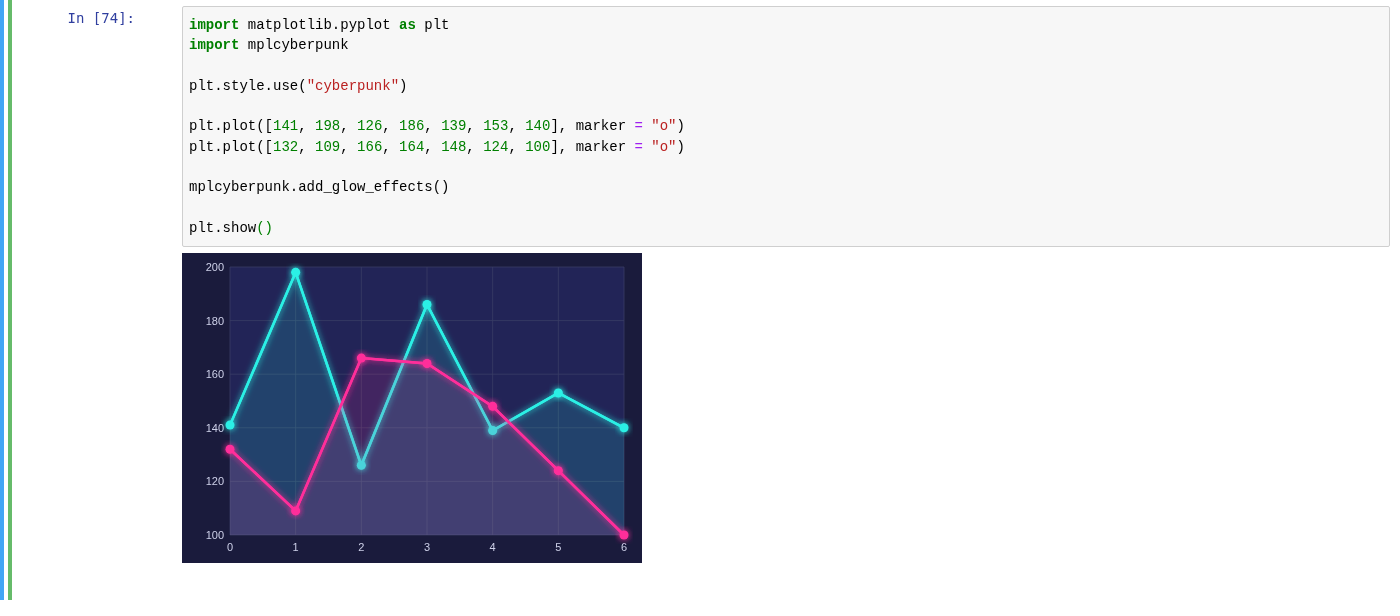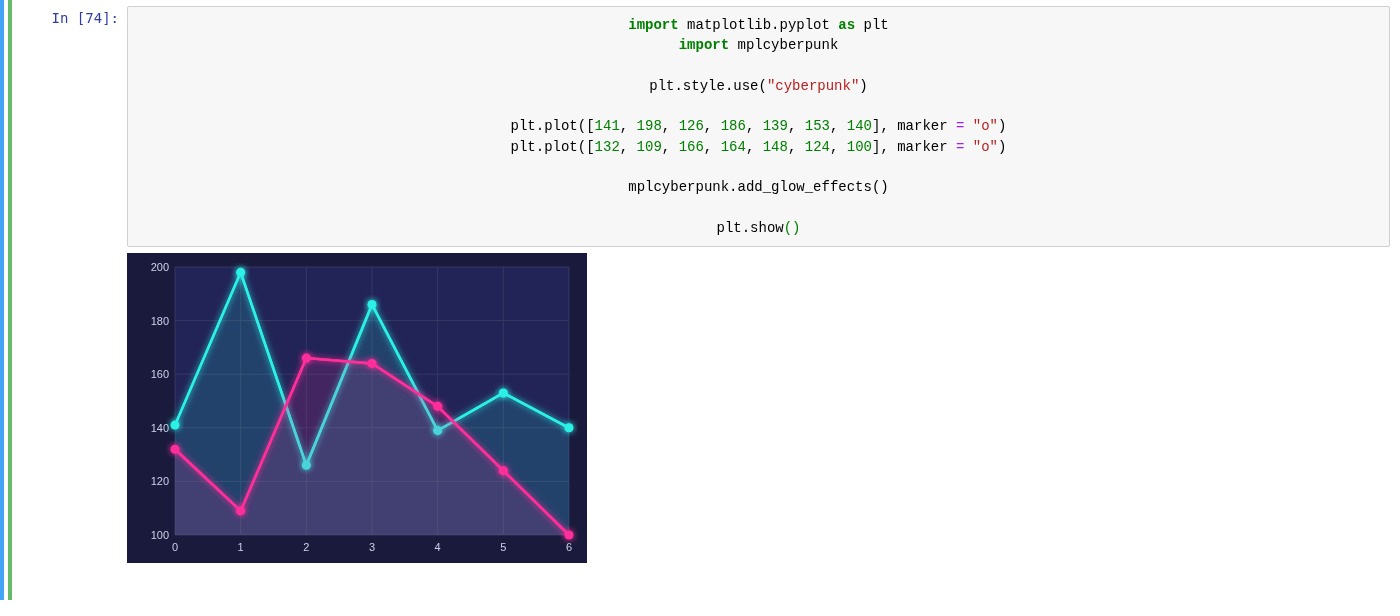--- a/index.html
+++ b/index.html
@@ -21,36 +21,36 @@
   .cell-wrap::before {
     content: "";
     position: absolute;
     left: 4px; top: 0;
     width: 4px; height: 100%;
     background: #66BB6A;
   }
   .cell {
     display: flex;
     align-items: flex-start;
-    padding-left: 8px;
+    padding-left: 24px;
+    gap: 39px;
   }
   .prompt-area {
     width: 115px;
     flex-shrink: 0;
     text-align: right;
     padding: 10px 8px 0 0;
     font-family: monospace;
     font-size: 14px;
     color: #303F9F;
   }
   .prompt-area .brack { color: #303F9F; }
   .inner-cell {
     flex: 1;
     padding-right: 10px;
-    text-align: center;
   }
   .input-area {
     border: 1px solid #cfcfcf;
     border-radius: 2px;
     background: #f7f7f7;
     padding: 8px 6px;
     margin-top: 6px;
   }
   .code {
     font-family: "Courier New", monospace;

